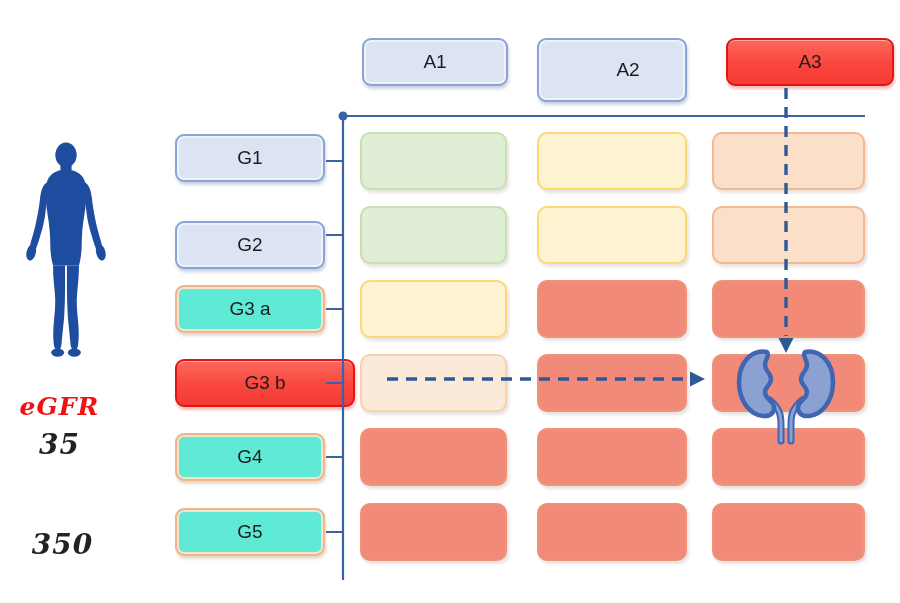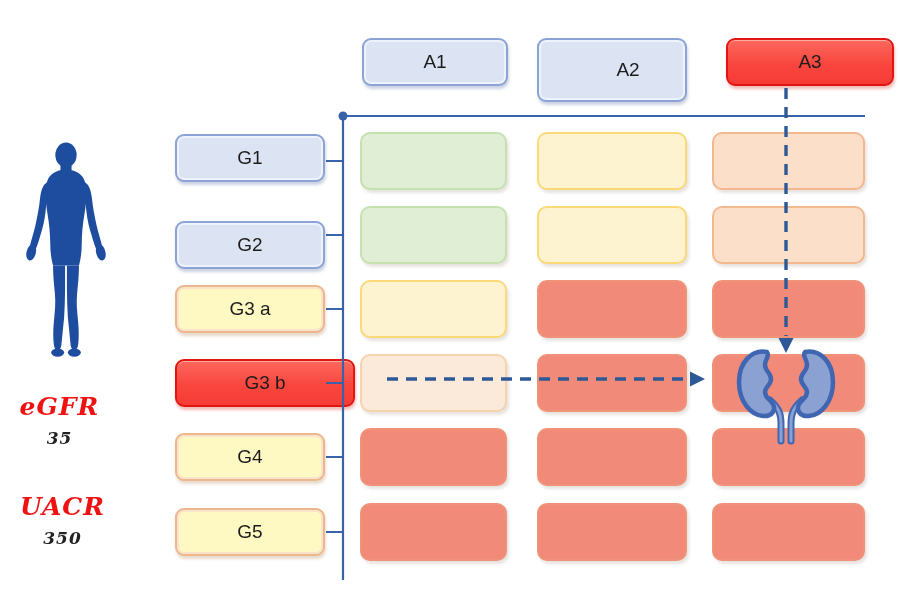--- a/index.html
+++ b/index.html
@@ -5,33 +5,33 @@
   html,body{margin:0;padding:0;background:#ffffff;}
   #stage{position:relative;width:900px;height:603px;background:#ffffff;overflow:hidden;
          font-family:"Liberation Sans",sans-serif;}
   .btn{position:absolute;display:flex;align-items:center;justify-content:center;
        font-size:19px;color:#1c1c1c;border-radius:9px;box-sizing:border-box;}
   .btn.blue{background:#dce4f3;border:2px solid #8ba3d6;
             box-shadow:inset 0 0 0 2px #eef2fa,1px 3px 3px rgba(110,130,170,.35);}
   .btn.red{background:linear-gradient(180deg,#fb685d 0%,#f9463e 55%,#f63b35 100%);
            border:2px solid #e21511;
            box-shadow:inset 0 1px 0 rgba(255,255,255,.45),1px 3px 3px rgba(220,90,80,.4);}
-  .btn.peach{background:#fef9c3;border:2px solid #ecb78d;
+  .btn.peach{background:#5eead4;border:2px solid #ecb78d;
              box-shadow:inset 0 0 0 2px #fae3cb,1px 3px 3px rgba(190,150,110,.35);}
   .cell{position:absolute;border-radius:10px;box-sizing:border-box;
         box-shadow:2px 3px 3px rgba(120,100,90,.18);}
   .cell.green {background:#dfeed4;border:2px solid #c6e1b0;}
   .cell.yellow{background:#fdf3d0;border:2px solid #fbd977;}
   .cell.peach {background:#fbdfc9;border:2px solid #f3b88f;}
   .cell.cream {background:#fbead9;border:2px solid #f6d2ad;}
   .cell.salmon{background:#f18a79;border:2px solid #ef9278;}
   .hand{position:absolute;font-family:"DejaVu Serif",serif;font-style:italic;
         font-weight:bold;text-align:center;}
   .hand.red {color:#ee1312;font-size:25px;letter-spacing:1px;}
-  .hand.dark{color:#222222;font-size:17px;letter-spacing:1px;}
+  .hand.dark{color:#222222;font-size:28px;letter-spacing:1px;}
   svg{position:absolute;left:0;top:0;}
   #overlay{pointer-events:none;}
 </style>
 </head>
 <body>
 
 <div id="stage">
 
   <svg style="left:18px;top:142px;" width="96" height="218" viewBox="0 0 100 235">
     <g fill="#1e4da0">
@@ -58,21 +58,20 @@
         <path d="M36 133 C36 143 37 153 38 163 C39 173 38 183 37 193 C36 203 36 212 37 219
                  C38 226 44 226 45 219 C46 209 47 199 48 189 C48.5 179 49 169 49 159
                  L49 133 Z"></path>
         <ellipse cx="41" cy="227" rx="7" ry="4.5"></ellipse>
       </g>
     </g>
   </svg>
 
   <div class="hand red" style="left:12px;top:392px;width:95px;">eGFR</div>
   <div class="hand dark" style="left:12px;top:428px;width:95px;">35</div>
-  <div class="hand red" style="left:10px;top:492px;width:105px;">UACR</div>
   <div class="hand dark" style="left:10px;top:528px;width:105px;">350</div>
 
   <div id="a-axis">
       <div class="btn blue" style="left: 362px; top: 38px; width: 146px; height: 48px;">A1</div>
       <div class="btn blue" style="left: 537px; top: 38px; width: 150px; height: 64px; padding-left: 32px;">A2</div>
       <div class="btn red" style="left: 710px; top: 38px; width: 168px; height: 48px; margin-left: 16px;">A3</div>
     </div>
   <div id="g-axis">
       <div class="btn blue" style="left: 175px; top: 134px; width: 150px; height: 48px;">G1</div>
       <div class="btn blue" style="left: 175px; top: 221px; width: 150px; height: 48px;">G2</div>

